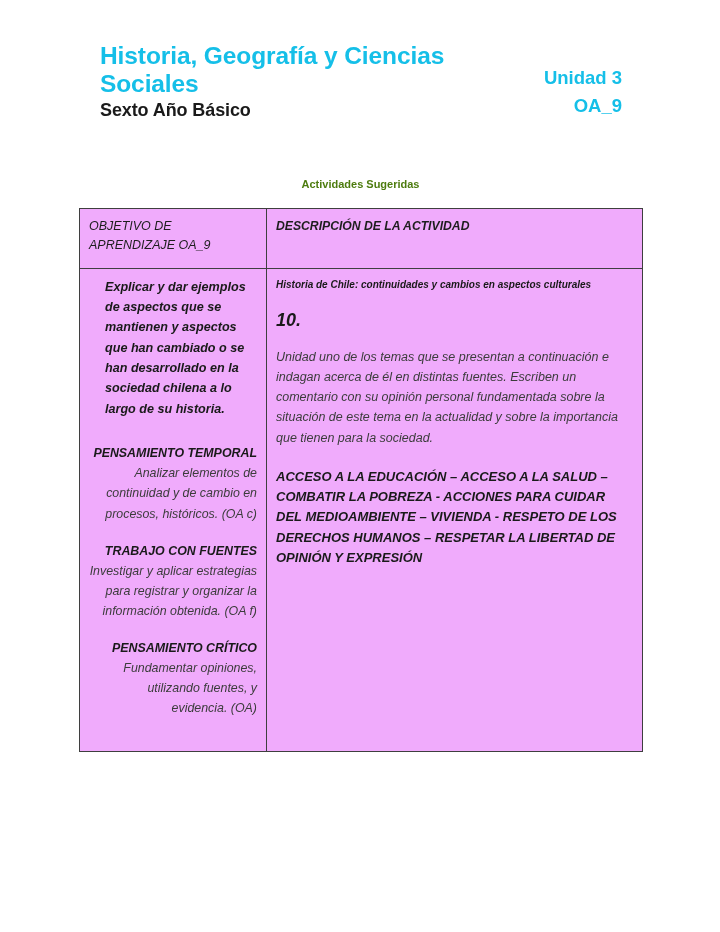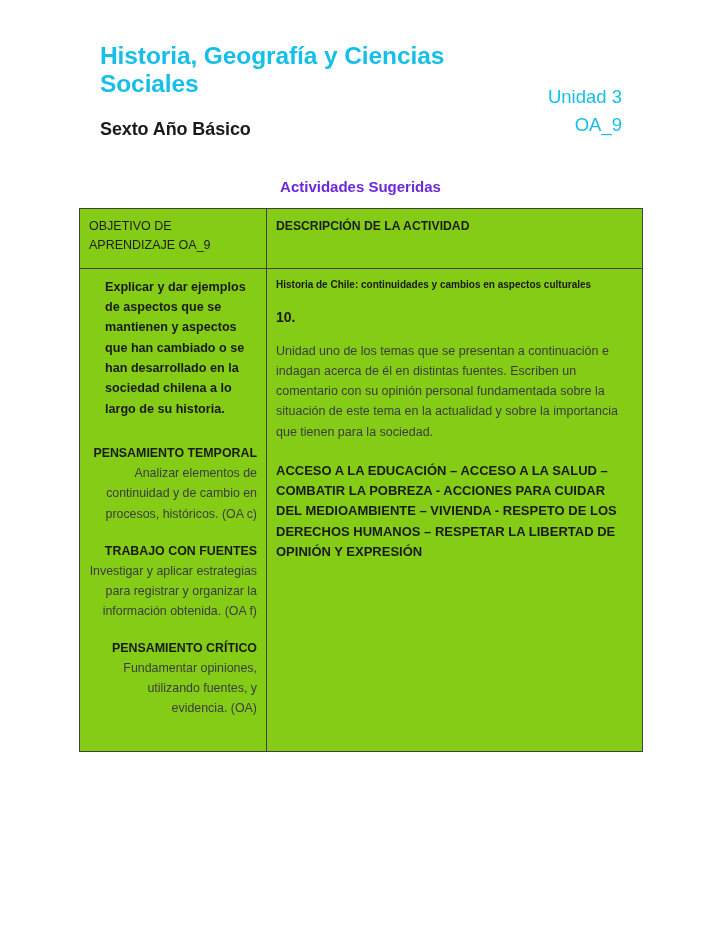--- a/index.html
+++ b/index.html
@@ -40,61 +40,62 @@
     font-size: 24.5px;
     font-weight: bold;
     line-height: 1.16;
     color: #15bfe8;
     letter-spacing: -0.1px;
   }
   .doc-subtitle {
     font-size: 18px;
     font-weight: bold;
     color: #1a1a1a;
-    margin-top: 20px;
+    margin-top: 1px;
     letter-spacing: -0.1px;
   }
   .meta-block {
     text-align: right;
     color: #15bfe8;
-    font-weight: normal;
+    font-weight: bold;
     font-size: 18.5px;
     line-height: 1.5;
     padding-bottom: 1px;
   }
 
   
   .section-title {
     position: absolute;
     left: 79px;
     top: 178px;
     width: 563px;
     text-align: center;
-    font-size: 15px;
-    font-weight: bold;
-    color: #6d28d9;
+    font-size: 11px;
+    font-weight: bold;
+    color: #4d7c0f;
   }
 
   
   .table-wrap {
     position: absolute;
     left: 79px;
     top: 208px;
     width: 563px;
   }
   table.activities {
     width: 563px;
     border-collapse: collapse;
     table-layout: fixed;
   }
   table.activities th,
   table.activities td {
     border: 1px solid #3f3f3f;
     vertical-align: top;
-    background: #84cc16;
+    background: #f0abfc;
+    font-style: italic;
   }
   col.col-left  { width: 187px; }
   col.col-right { width: 376px; }
 
   th.th-left {
     text-align: left;
     padding: 8px 9px 13px 9px;
     font-size: 12.5px;
     font-weight: normal;
     line-height: 1.5;
@@ -140,21 +141,21 @@
 
   
   .act-heading {
     font-size: 10px;
     font-weight: bold;
     line-height: 1.5;
     color: #1a1a1a;
     margin: 0 0 15px 0;
   }
   .act-number {
-    font-size: 14px;
+    font-size: 18px;
     font-weight: bold;
     line-height: 1.5;
     color: #1a1a1a;
     margin: 0 0 13px 0;
   }
   .act-paragraph {
     font-size: 12.5px;
     line-height: 1.62;
     color: #3c3c3c;
     margin: 0 0 19px 0;

